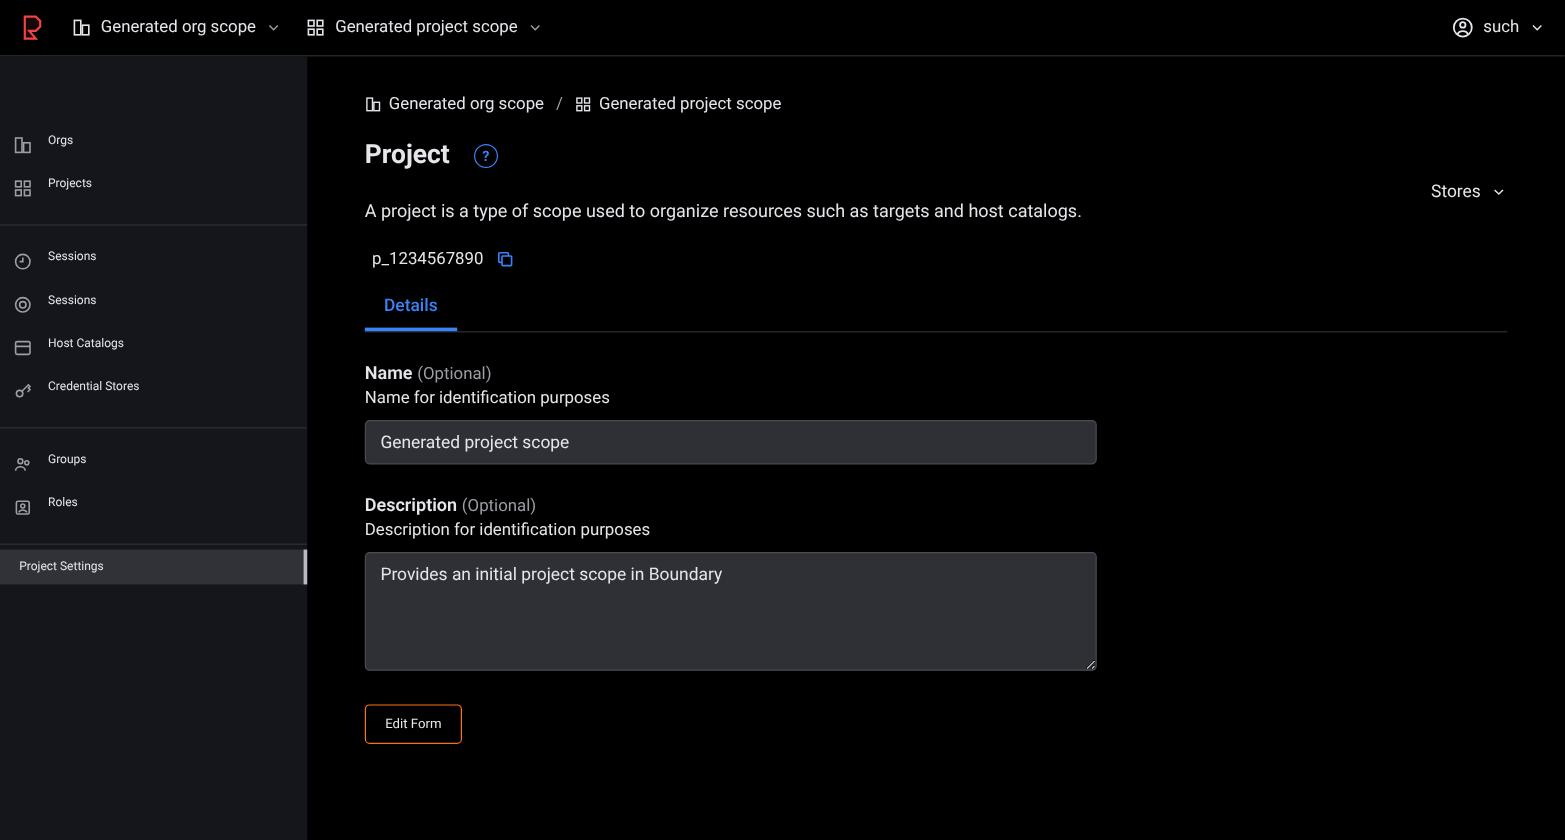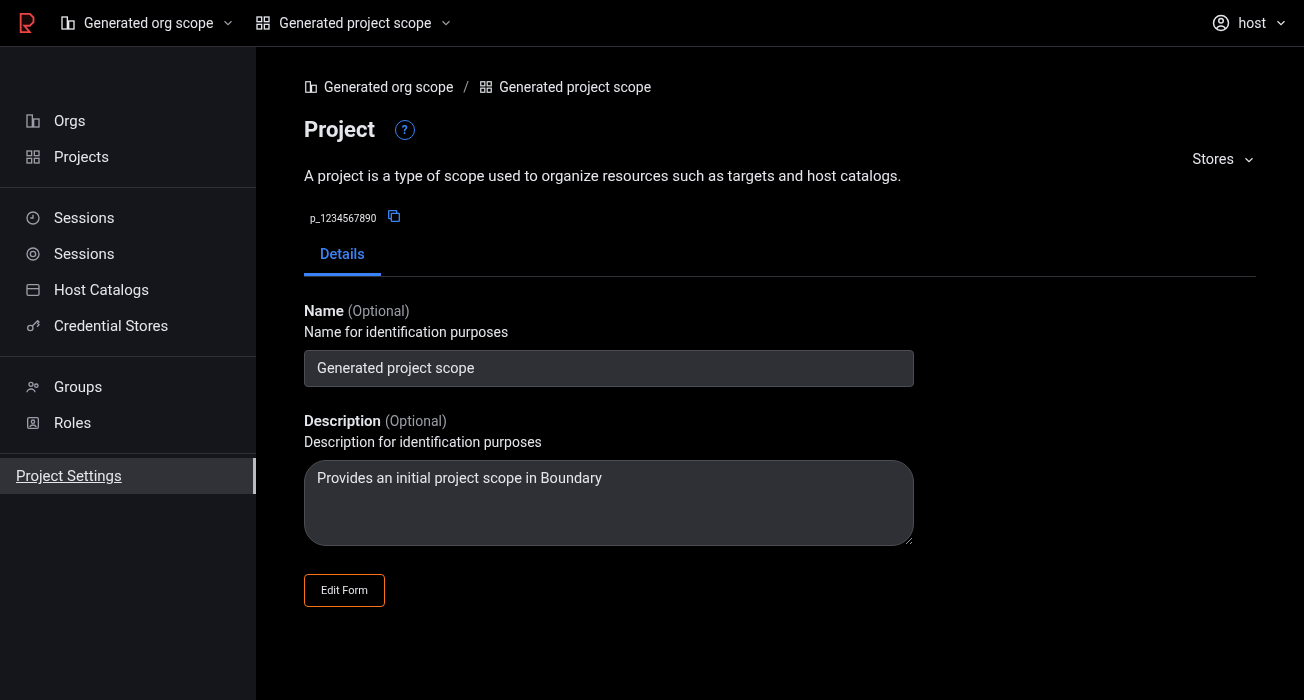--- a/index.html
+++ b/index.html
@@ -22,50 +22,50 @@
   .scope-selector{display:flex;align-items:center;gap:8px;font-size:14px;color:var(--text);cursor:pointer;}
   .scope-selector .chev{color:var(--text-dim);}
   .topbar-spacer{flex:1;}
   .user-menu{display:flex;align-items:center;gap:8px;font-size:14px;cursor:pointer;}
 
   
   .body{flex:1;display:flex;min-height:0;}
   .sidebar{width:256px;background:var(--sidebar);display:flex;flex-direction:column;padding-top:48px;}
   .sidebar-section{padding:8px 0;}
   .sidebar-divider{height:1px;background:var(--border);margin:4px 0;}
-  .sidebar-item{display:flex;align-items:flex-start;gap:12px;padding:9px 24px;font-size:15px;color:var(--text);cursor:pointer;position:relative;}
+  .sidebar-item{display:flex;align-items:flex-start;gap:12px;padding:9px 10px;font-size:10px;color:var(--text);cursor:pointer;position:relative;}
   .sidebar-item .ico{width:18px;height:18px;display:flex;align-items:center;justify-content:center;color:var(--text-dim);}
   .sidebar-item.active{background:var(--sidebar-active);}
   .sidebar-item.active::after{content:"";position:absolute;right:0;top:0;bottom:0;width:3px;background:#babcc2;}
-  .sidebar-item.wide{padding-left:16px;text-decoration:underline;}
+  .sidebar-item.wide{padding-left:16px;}
 
   
   .main{flex:1;padding:32px 48px;overflow:auto;}
   .breadcrumb{display:flex;align-items:center;gap:10px;font-size:14px;color:var(--text);margin-bottom:22px;}
   .breadcrumb .sep{color:var(--text-dim);}
   .breadcrumb-item{display:flex;align-items:center;gap:6px;}
   .title-row{display:flex;align-items:flex-start;justify-content:space-between;gap:24px;margin-bottom:4px;}
   .title-block h1{font-size:22px;font-weight:700;display:flex;align-items:center;gap:20px;}
   .help-icon{width:20px;height:20px;border:1.5px solid var(--accent);border-radius:50%;display:inline-flex;align-items:center;justify-content:center;font-size:12px;color:var(--accent);}
   .subtitle{font-size:15px;color:var(--text);max-width:620px;line-height:1.55;margin-top:23px;}
   .manage-btn{display:flex;align-items:center;gap:8px;font-size:14.5px;color:var(--text);cursor:pointer;margin-top:34px;}
 
-  .idrow{display:flex;align-items:flex-end;gap:10px;font-size:10px;color:var(--text);margin:20px 0 12px 6px;}
+  .idrow{display:flex;align-items:flex-end;gap:10px;font-size:14px;color:var(--text);margin:20px 0 12px 6px;}
   .copy-ico{color:var(--accent);width:16px;height:16px;display:inline-flex;}
 
   .tabs{border-bottom:1px solid var(--border);display:flex;margin-bottom:24px;}
   .tab{padding:10px 16px;font-size:14.5px;color:var(--text-dim);cursor:pointer;border-bottom:3px solid transparent;}
   .tab.active{color:var(--accent);border-bottom-color:var(--accent);font-weight:500;text-align:right;}
 
   .field{margin-bottom:24px;max-width:610px;}
   .field-label{font-size:15px;font-weight:600;display:inline;text-align:right;}
   .field-opt{font-size:14px;color:var(--text-dim);font-weight:400;margin-left:0;}
   .field-help{font-size:14px;color:var(--text);margin-top:4px;margin-bottom:10px;}
   .input,.textarea{width:100%;background:var(--input-bg);border:1px solid #4b4d53;border-radius:4px;padding:9px 12px;font-size:14.5px;color:var(--text);font-family:inherit;}
-  .textarea{height:86px;resize:both;border-radius:22px;}
+  .textarea{height:99px;resize:both;}
 
   .btn{display:inline-flex;align-items:center;padding:9px 16px;border:1px solid #f97316;border-radius:4px;background:transparent;color:var(--text);font-size:11px;cursor:pointer;}
 
   svg{display:block;}
 </style>
 </head>
 <body>
 
 <div class="topbar">
   <div class="logo">
@@ -105,21 +105,21 @@
   </div>
   <div class="topbar-spacer"></div>
   <div class="user-menu">
     <span>
       <svg width="18" height="18" viewBox="0 0 24 24" fill="none" stroke="currentColor" stroke-width="2">
           <circle cx="12" cy="12" r="10"></circle>
           <circle cx="12" cy="9" r="3"></circle>
           <path d="M6 20c1-3 4-4 6-4s5 1 6 4"></path>
         </svg>
     </span>
-    <span>host</span>
+    <span>such</span>
     <span class="chev">
       <svg width="14" height="14" viewBox="0 0 24 24" fill="none" stroke="currentColor" stroke-width="2">
           <polyline points="6 9 12 15 18 9"></polyline>
         </svg>
     </span>
   </div>
 </div>
 
 <div class="body">
 

